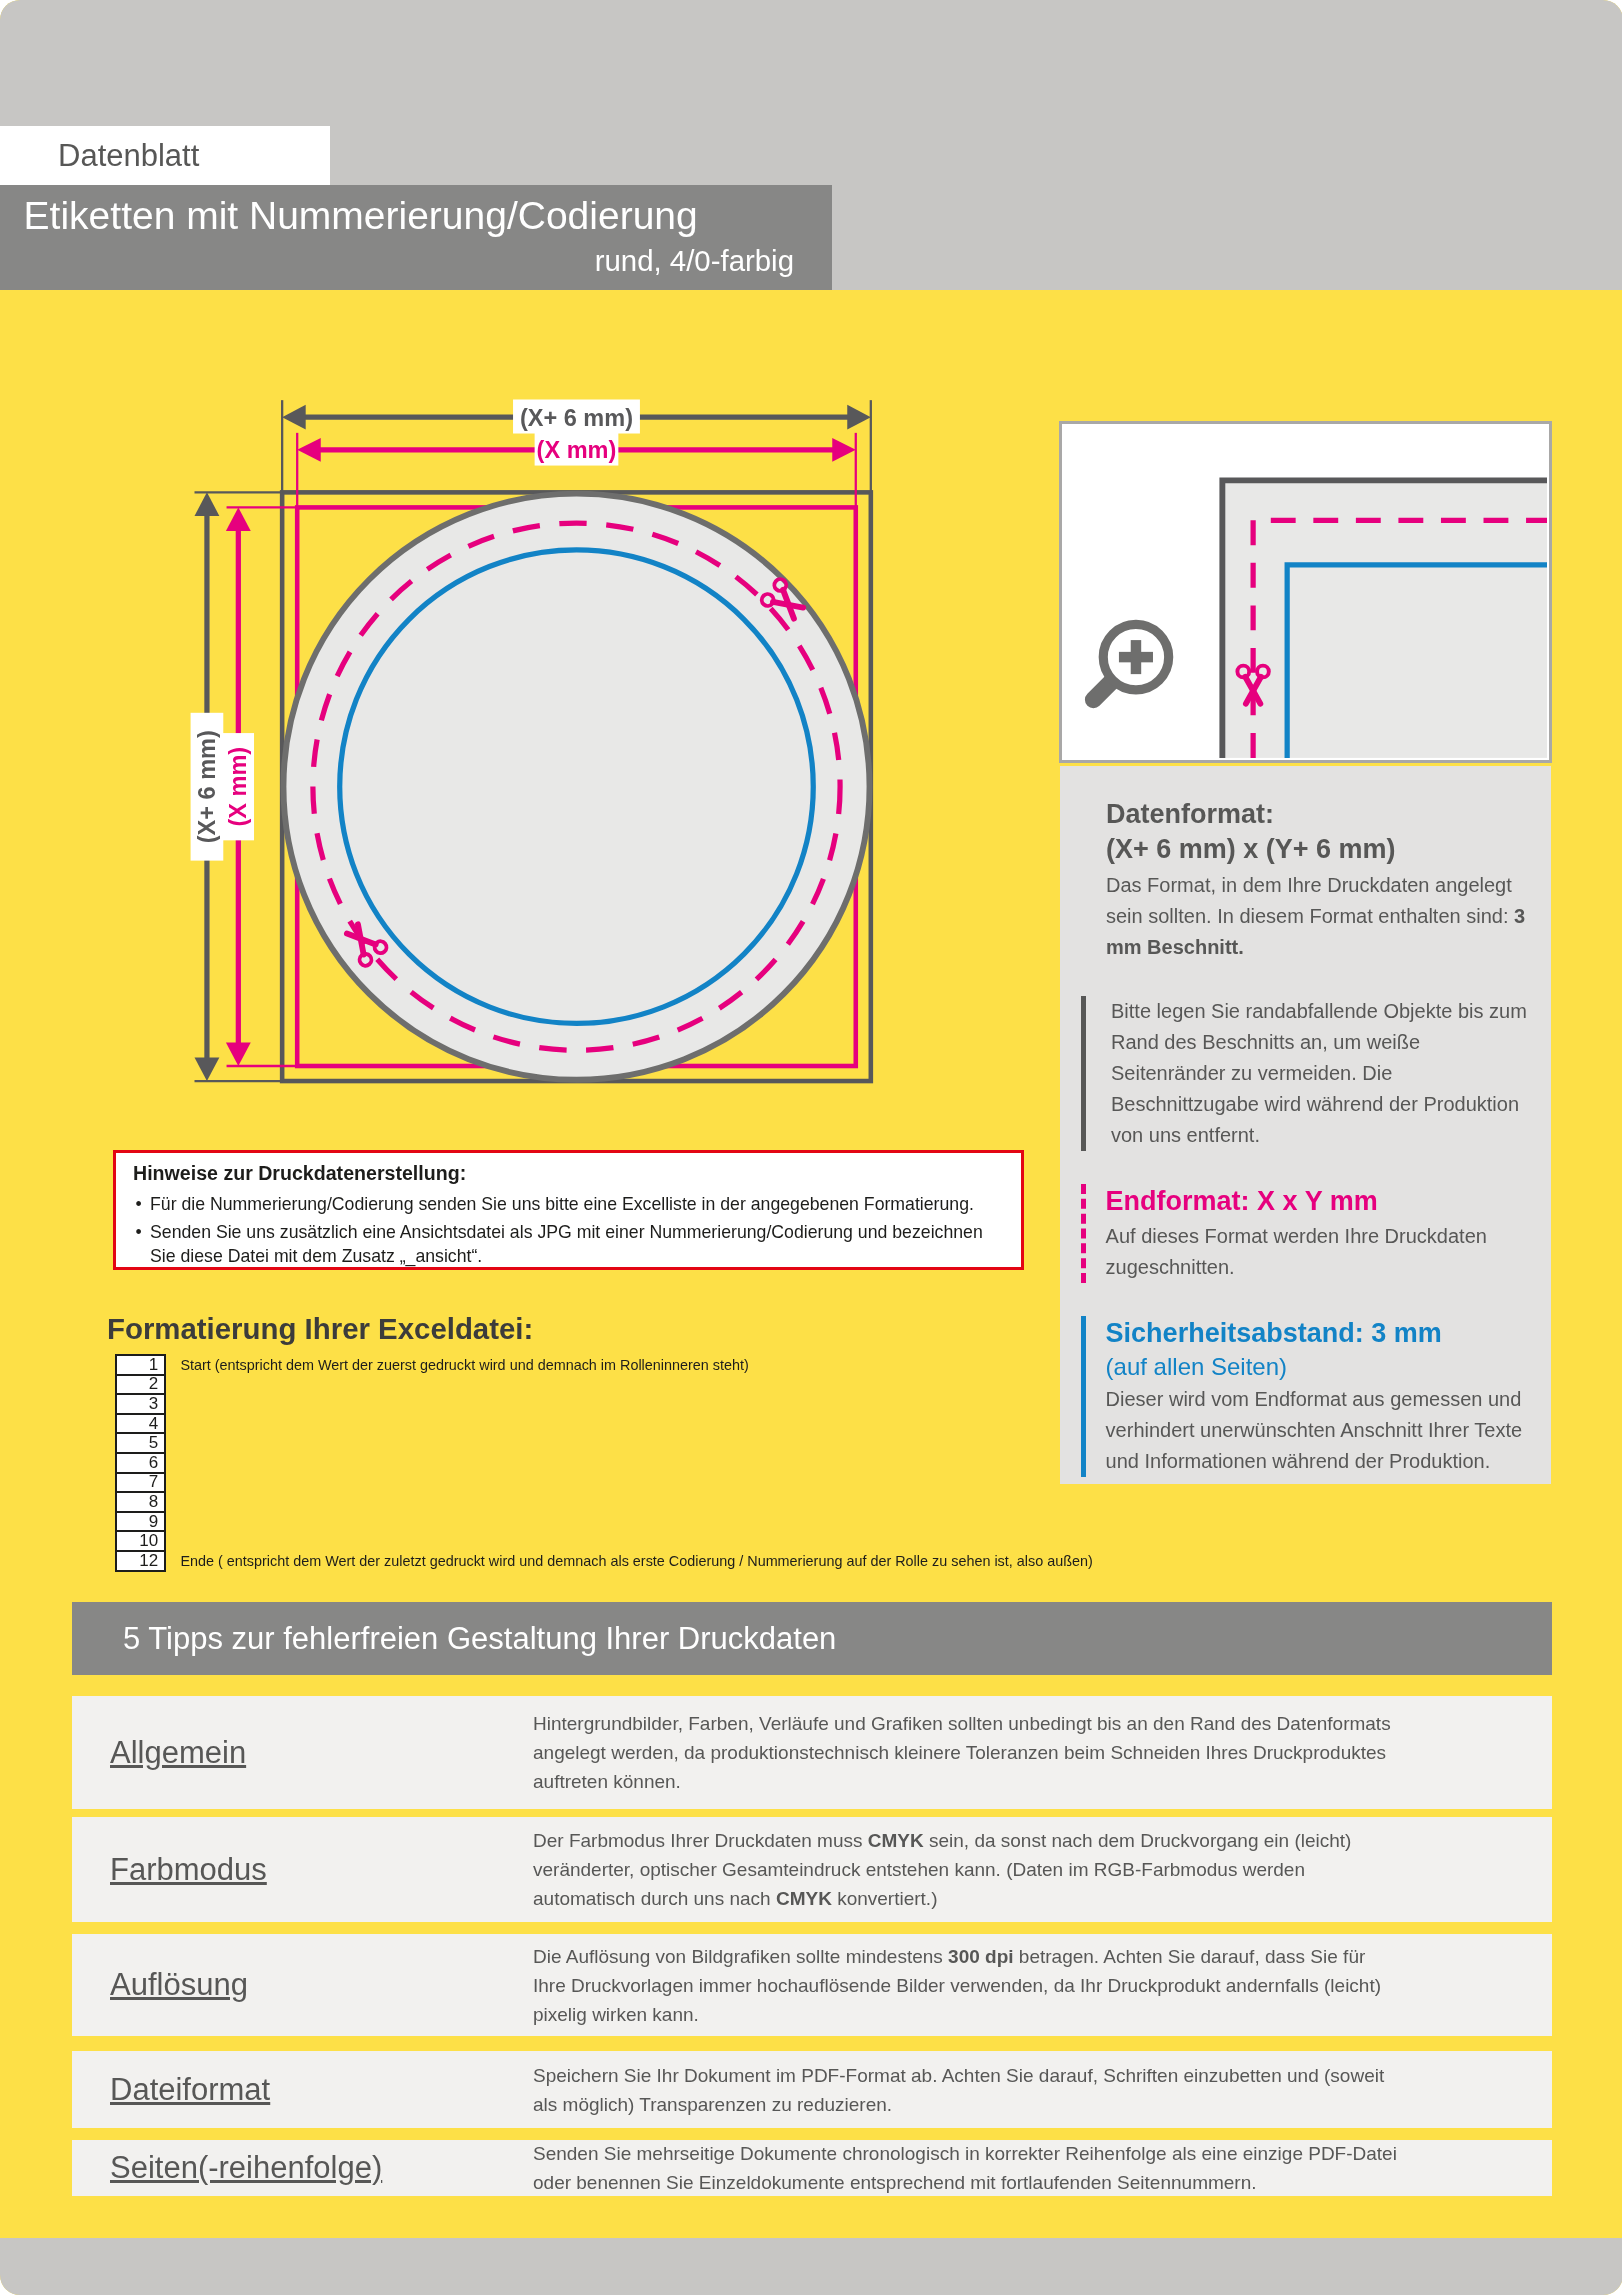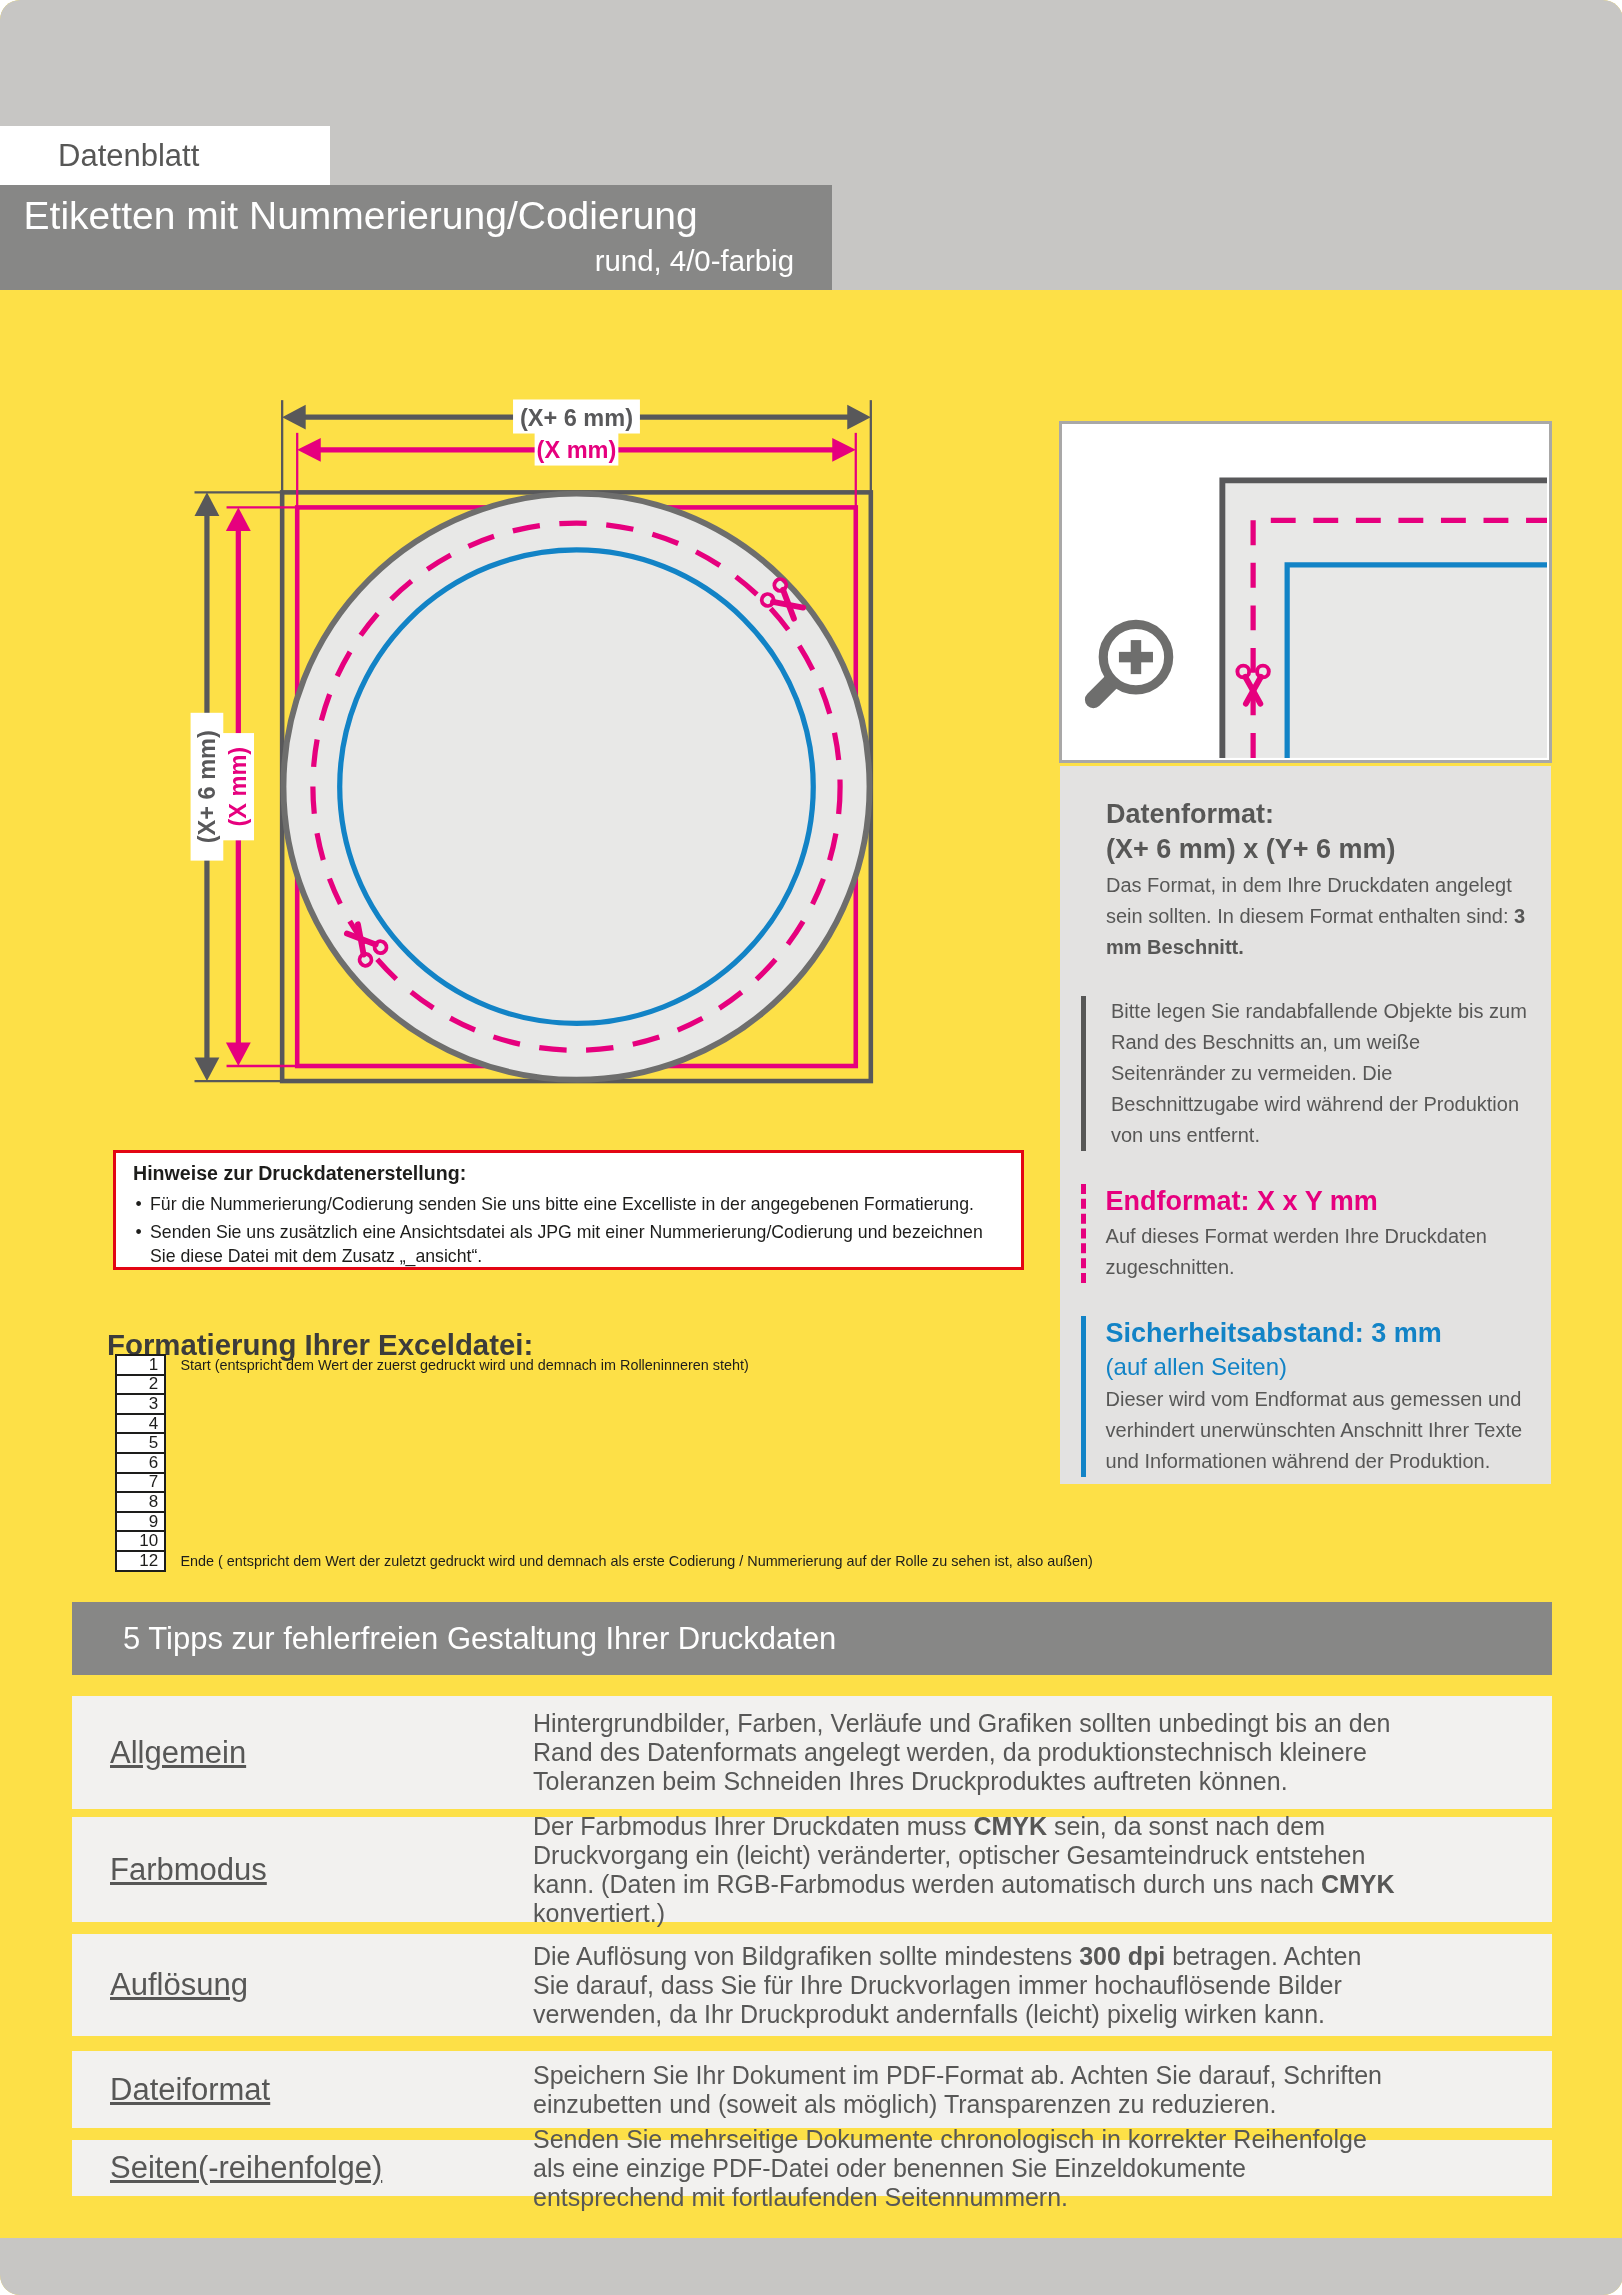--- a/index.html
+++ b/index.html
@@ -32,35 +32,35 @@
   .info-box .sub{font-size:24px;line-height:1.25;color:#1283c6;}
   .info-box p{margin:2.6px 0 0 0;font-size:20px;line-height:31px;color:#575756;}
   .info-box p b{font-weight:bold;}
   
   .hinweise{position:absolute;left:113px;top:1150px;width:911px;height:120px;border:3.9px solid #e30613;
         box-sizing:border-box;background:#fff;padding:9.2px 17px;color:#1d1d1b;}
   .hinweise .h-title{font-size:19.6px;font-weight:bold;margin:0 0 6.5px 0;}
   .hinweise p.bullet{margin:3.9px 0 0 0;font-size:17.7px;line-height:24px;position:relative;padding-left:17px;}
   .hinweise p.bullet .dot{position:absolute;left:2.6px;top:0;}
   
-  .excel-heading{position:absolute;left:107px;top:1312px;font-size:29.4px;font-weight:bold;color:#3c3c3b;margin-top:16px;}
+  .excel-heading{position:absolute;left:107px;top:1312px;font-size:29.4px;font-weight:bold;color:#3c3c3b;}
   .xtable{position:absolute;left:115px;top:1354px;}
   .xrow{display:flex;align-items:center;height:21.6px;margin-top:-2px;}
   .xrow:first-child{margin-top:0;}
   .xcell{width:51px;height:21.6px;box-sizing:border-box;border:2px solid #1d1d1b;background:#fff;
         display:flex;align-items:center;justify-content:flex-end;padding-right:5.9px;
         font-size:17px;color:#1d1d1b;}
   .xnote{margin-left:14.4px;font-size:14.4px;color:#1d1d1b;white-space:nowrap;}
   
   .tips-banner{position:absolute;left:72px;top:1602px;width:1480px;height:73px;background:#878786;
         display:flex;align-items:center;}
   .tips-banner span{padding-left:51px;font-size:31px;color:#ffffff;}
   .tip-row{position:absolute;left:72px;width:1480px;background:#f2f1ef;display:flex;align-items:center;}
   .tip-label{position:absolute;left:38px;font-size:31px;color:#575756;text-decoration:underline;}
-  .tip-text{position:absolute;left:461px;width:870px;font-size:25px;line-height:29px;color:#575756;}
+  .tip-text{position:absolute;left:461px;width:870px;font-size:19px;line-height:29px;color:#575756;}
   .tip-text b{font-weight:bold;}
   .row-0{top:1696px;height:113px;}
   .row-1{top:1817px;height:105px;}
   .row-2{top:1934px;height:102px;}
   .row-3{top:2051px;height:77px;}
   .row-4{top:2140px;height:56px;}
   
   .footer-band{position:absolute;left:0;top:2238px;width:1623px;height:58px;background:#c7c6c4;}
   svg text{font-family:"Liberation Sans", sans-serif;}
 </style>

